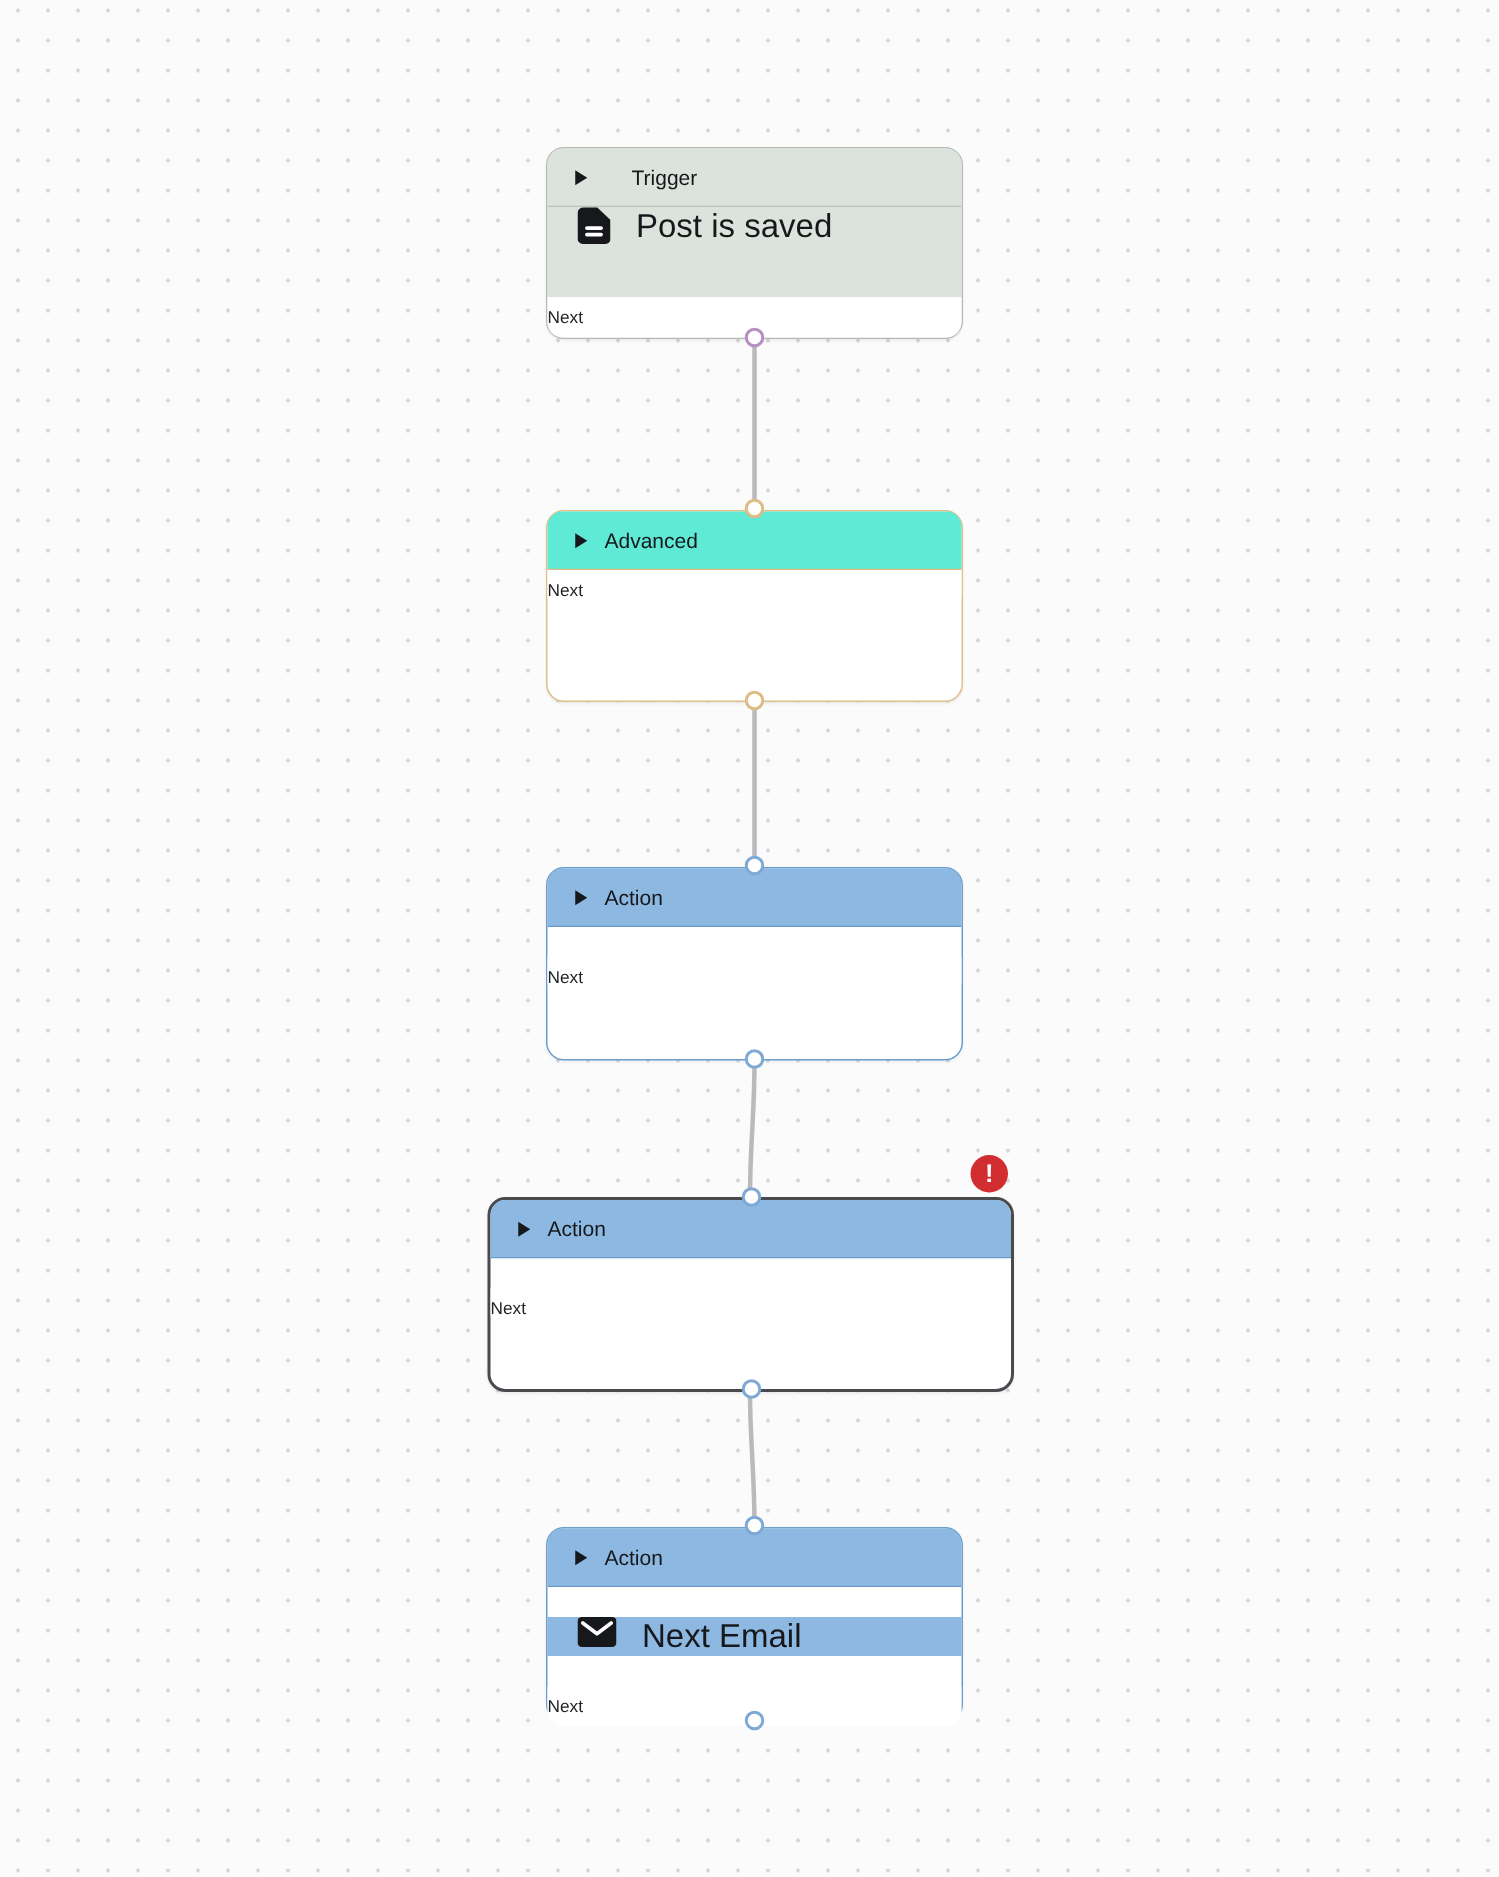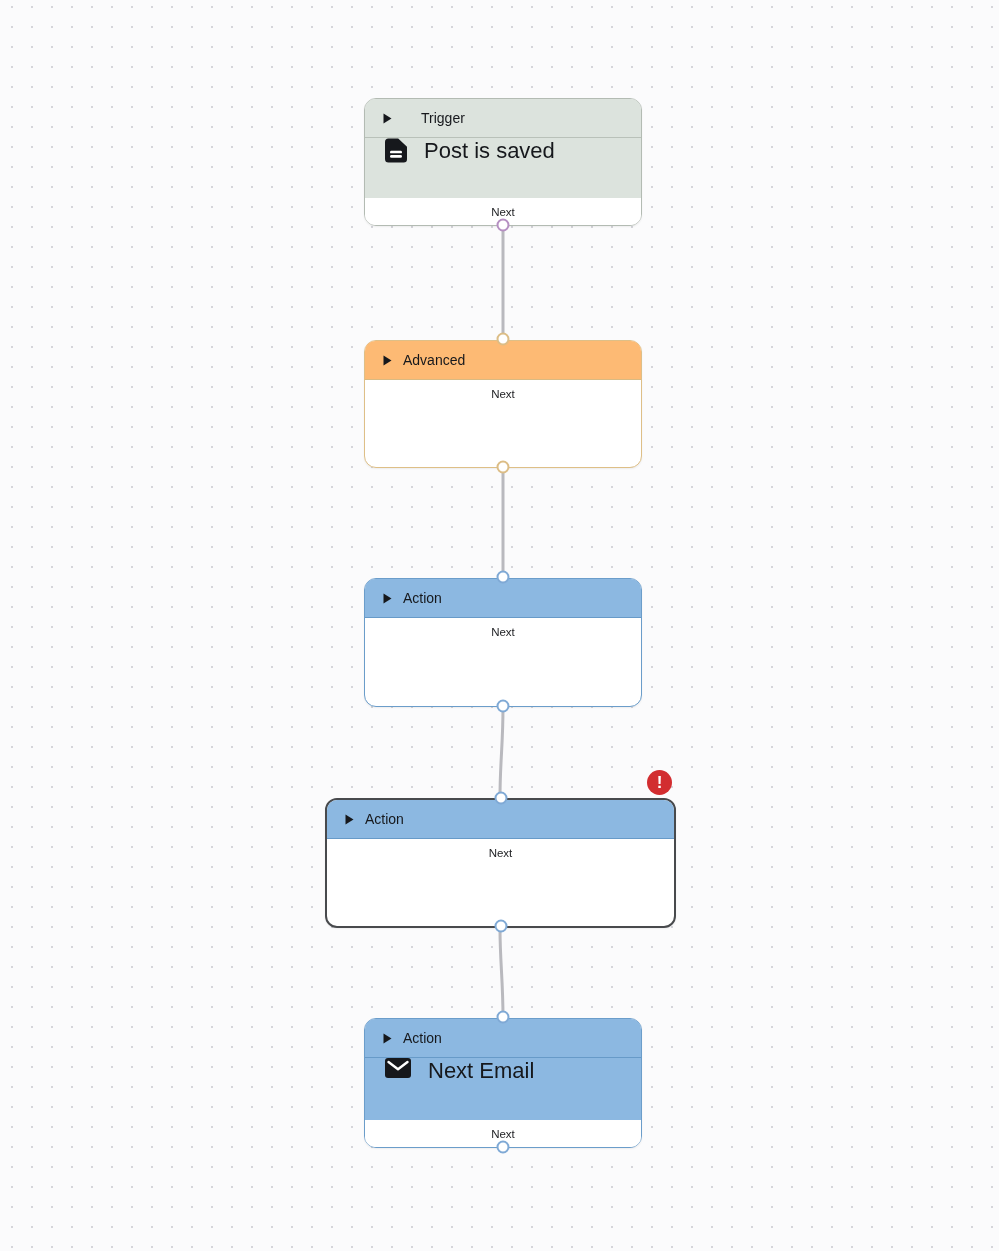--- a/index.html
+++ b/index.html
@@ -43,35 +43,35 @@
   .node .bdy{
     flex:1 1 auto;
     display:flex;align-items:flex-start;
     gap:17px;padding:0 16px 0 20px;
     font-size:22px;
   }
   .node .ftr{
     height:27px;flex:0 0 27px;
     background:#ffffff;
     border-radius:0 0 10px 10px;
-    display:flex;align-items:center;justify-content:center;
+    display:flex;align-items:center;
     font-size:11.5px;color:#222326;
   }
   .caret{display:flex;align-items:center;}
   .bico{display:flex;align-items:center;}
   
   .node.trigger{border-color:#b3bbb3;}
   .node.trigger .hdr,.node.trigger .bdy{background:#dce3dd;}
   .node.trigger .hdr{border-bottom-color:#b9c1b9;gap:29px;}
   .node.trigger .handle{border-color:#b58fc2;}
   .node.advanced{border-color:#debf87;}
-  .node.advanced .hdr,.node.advanced .bdy{background:#fdba74;}
+  .node.advanced .hdr,.node.advanced .bdy{background:#5eead4;}
   .node.advanced .hdr{border-bottom-color:#d9ba82;}
   .node.advanced .handle{border-color:#dcbd86;}
-  .node.action{border-color:#6b9dca;}
+  .node.action{border-color:#6b9dca;gap:20px;}
   .node.action .hdr,.node.action .bdy{background:#8cb8e1;}
   .node.action .hdr{border-bottom-color:#679ac8;}
   .node.action .handle{border-color:#7fa9d5;}
   .node.selected{border-color:#484a4d;border-width:2px;}
   
   .handle{
     position:absolute;left:50%;
     width:9px;height:9px;border-radius:50%;
     background:#ffffff;
     border:2.5px solid #999;

